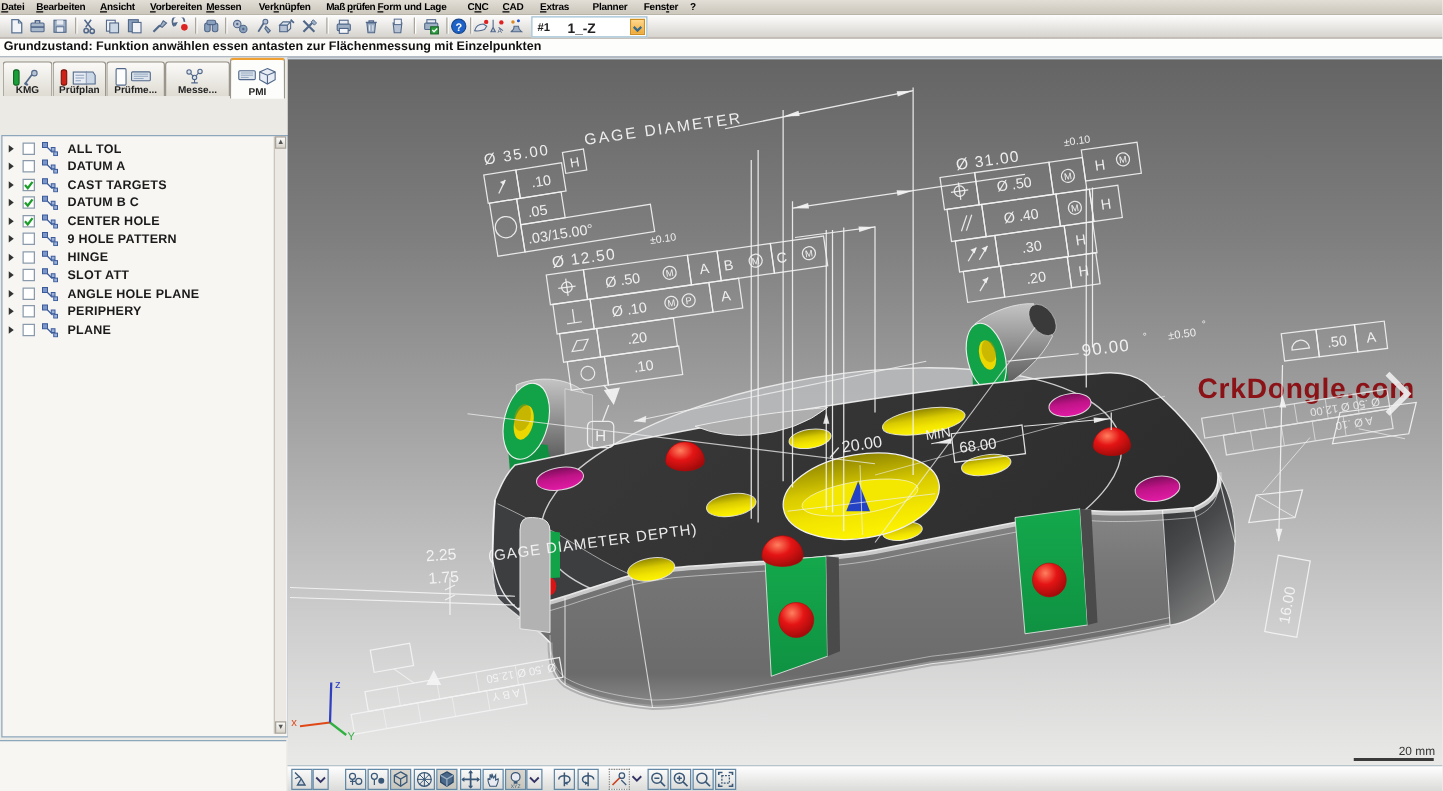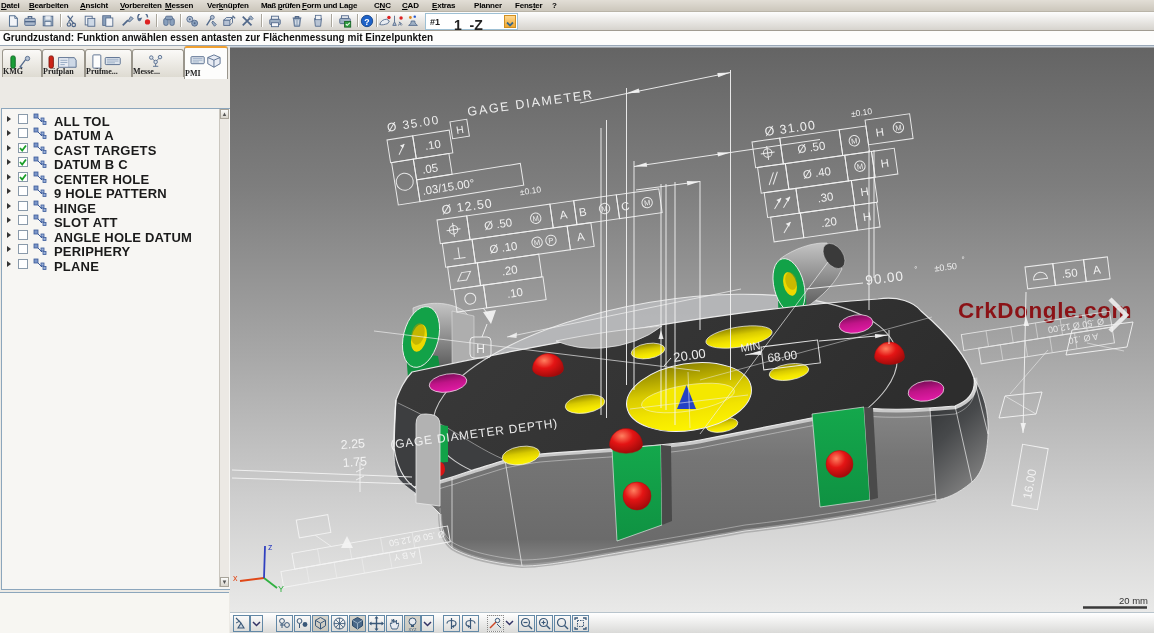--- a/index.html
+++ b/index.html
@@ -13,28 +13,28 @@
   background:linear-gradient(#fdfdfd,#d6d3cd);border-bottom:1px solid #a19c92;}
 .tbi{position:absolute;top:2px;width:14px;height:14px;}
 .tsep{position:absolute;top:2px;width:1px;height:13px;background:#aaa69c;box-shadow:1px 0 0 #fff;}
 #statusbar{position:absolute;left:0;top:31px;width:1154px;height:14px;background:#fdfdfc;
   font-size:10px;font-weight:bold;color:#111;line-height:14px;}
 #statusline{position:absolute;left:0;top:45px;width:1154px;height:1px;background:#9aa8b8;}
 #leftcol{position:absolute;left:0;top:46px;width:230px;height:587px;background:#eceae5;}
 .tab{position:absolute;top:3px;height:27px;background:linear-gradient(#fbfaf8,#dedbd2);
   border:1px solid #9a968c;border-bottom:none;border-radius:3px 3px 0 0;}
 .tab.sel{background:#fdfdfc;border-top:2px solid #f0a030;height:31px;top:0px;border-bottom:none;}
-.tablbl{position:absolute;bottom:1px;width:100%;font-size:8px;font-weight:bold;color:#222;font-family:Liberation Serif, serif;}
+.tablbl{position:absolute;bottom:1px;width:100%;text-align:center;font-size:8px;font-weight:bold;color:#222;}
 #treebox{position:absolute;left:1px;top:62px;width:228px;height:480px;background:#f7f6f3;
   border:1px solid #8ca6bc;}
 .trow{position:absolute;left:0;width:200px;height:14px;}
 .arr{position:absolute;left:5px;top:4px;width:0;height:0;border-left:4px solid #333;
   border-top:3px solid transparent;border-bottom:3px solid transparent;}
 .cb{position:absolute;left:16px;top:2px;width:8px;height:8px;background:#fff;border:1px solid #8a9aaa;}
-.lbl{position:absolute;left:52px;top:2px;font-size:13px;font-weight:bold;color:#1a1a1a;letter-spacing:0.2px;}
+.lbl{position:absolute;left:52px;top:2px;font-size:10px;font-weight:bold;color:#1a1a1a;letter-spacing:0.2px;}
 #vscroll{position:absolute;right:1px;top:0px;width:9px;height:478px;background:#ece9e4;border-left:1px solid #cac6be;}
 .sbtn{position:absolute;left:0;width:9px;height:10px;background:linear-gradient(#fcfcfa,#d8d4cc);
   border:1px solid #a8a49a;box-sizing:border-box;font-size:6px;color:#555;text-align:center;line-height:9px;}
 #subpanel{position:absolute;left:0px;top:546px;width:229px;height:41px;background:#f7f6f2;
   border-top:1px solid #8ca6bc;}
 #viewport{position:absolute;left:230px;top:46px;width:924px;height:566px;}
 #btoolbar{position:absolute;left:230px;top:612px;width:924px;height:21px;
   background:linear-gradient(#ffffff,#d8d8d6);border-top:1px solid #b8c4cc;}
 .bb{position:absolute;top:2px;width:17px;height:17px;background:linear-gradient(#fafafa,#dcdcda);
   border:1px solid #6288a6;box-sizing:border-box;}
@@ -163,21 +163,21 @@
       <path d="M9 9l4 3" stroke="#51688a"></path>
       <text x="8" y="14" font-size="6" fill="#51688a" font-family="Liberation Sans">A</text>
     </svg>
 <svg class="tbi" style="left:406px" viewBox="0 0 16 16">
       <path d="M3 13c2-1 3-3 3-5h4c0 3 2 4 3 5z" fill="#9fb0c4" stroke="#51688a"></path>
       <circle cx="5" cy="4" r="1.6" fill="#dd8822"></circle>
       <circle cx="10" cy="3" r="1.4" fill="#2255cc"></circle>
     </svg>
 <div style="position:absolute;left:425px;top:1px;width:91px;height:15px;background:#fff;border:1px solid #9ec0d4;">
   <span style="position:absolute;left:4px;top:2.5px;font-size:9px;font-weight:bold;color:#222">#1</span>
-  <span style="position:absolute;left:28px;top:2.5px;font-size:14px;font-weight:bold;color:#222">1_-Z</span>
+  <span style="position:absolute;left:28px;top:2.5px;font-size:11px;font-weight:bold;color:#222">1_-Z</span>
   <div style="position:absolute;right:1px;top:1px;width:12px;height:13px;background:linear-gradient(#ffd890,#f0a830);border:1px solid #d09020;box-sizing:border-box;">
     <svg width="10" height="11" viewBox="0 0 10 11">
           <path d="M2 3.5l3 3 3-3" stroke="#3a6a8a" stroke-width="1.8" fill="none"></path>
         </svg>
   </div>
 </div>
 </div>
 
 <div id="statusbar"><span style="margin-left:3px">Grundzustand: Funktion anwählen essen antasten zur Flächenmessung mit Einzelpunkten</span></div>
 <div id="statusline"></div>
@@ -331,21 +331,21 @@
       </div>
 <div class="trow" style="top:118.6px">
         <div class="arr"></div>
         <div class="cb"></div>
         <svg style="position:absolute;left:31px;top:1px" width="14" height="12" viewBox="0 0 14 12">
           <rect x="1" y="1" width="4" height="4" fill="#7c96c8" stroke="#3a5a9a" stroke-width="0.8"></rect>
           <path d="M5 5l4 4" stroke="#3a5a9a" stroke-width="1"></path>
           <rect x="8" y="5" width="3" height="3" fill="#9ab0d8" stroke="#3a5a9a" stroke-width="0.8"></rect>
           <rect x="10" y="8.5" width="3" height="3" fill="#9ab0d8" stroke="#3a5a9a" stroke-width="0.8"></rect>
         </svg>
-        <span class="lbl">ANGLE HOLE DATUM</span>
+        <span class="lbl">ANGLE HOLE PLANE</span>
       </div>
 <div class="trow" style="top:133.0px">
         <div class="arr"></div>
         <div class="cb"></div>
         <svg style="position:absolute;left:31px;top:1px" width="14" height="12" viewBox="0 0 14 12">
           <rect x="1" y="1" width="4" height="4" fill="#7c96c8" stroke="#3a5a9a" stroke-width="0.8"></rect>
           <path d="M5 5l4 4" stroke="#3a5a9a" stroke-width="1"></path>
           <rect x="8" y="5" width="3" height="3" fill="#9ab0d8" stroke="#3a5a9a" stroke-width="0.8"></rect>
           <rect x="10" y="8.5" width="3" height="3" fill="#9ab0d8" stroke="#3a5a9a" stroke-width="0.8"></rect>
         </svg>

